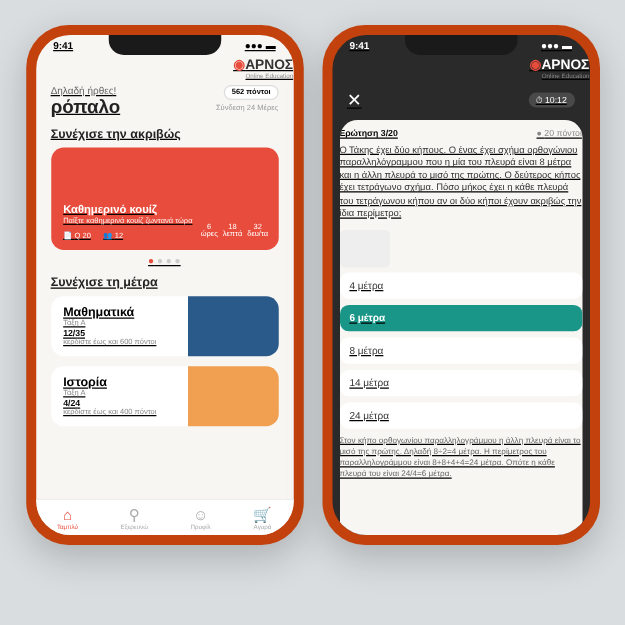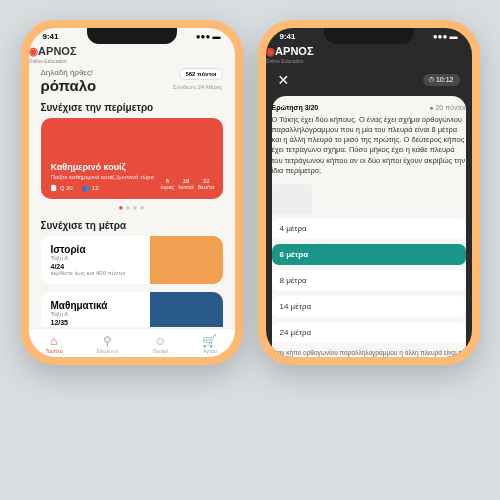--- a/index.html
+++ b/index.html
@@ -1,22 +1,22 @@
 <!DOCTYPE html>
 <html><head>
 <meta charset="utf-8">
 <style>
 *{margin:0;padding:0;box-sizing:border-box;font-family:-apple-system,BlinkMacSystemFont,sans-serif;}
 body{background:#d9dde0;display:flex;justify-content:center;align-items:flex-start;gap:15px;padding:20px 10px;height:500px;overflow:hidden;}
-.phone{width:222px;height:345px;background:#fdba74;border-radius:34px;padding:8px;position:relative;box-shadow:0 10px 30px rgba(0,0,0,0.2);}
+.phone{width:222px;height:416px;background:#c2410c;border-radius:34px;padding:8px;position:relative;box-shadow:0 10px 30px rgba(0,0,0,0.2);text-decoration:underline;}
 .screen{width:100%;height:100%;background:#f8f6f3;border-radius:27px;overflow:hidden;position:relative;font-size:9px;}
 .notch{position:absolute;top:0;left:50%;transform:translateX(-50%);width:90px;height:16px;background:#1a1a1a;border-radius:0 0 12px 12px;z-index:10;}
 .status{display:flex;justify-content:space-between;padding:4px 14px 2px;font-size:8px;font-weight:600;}
 .status.dark{color:#fff;}
-.header{text-align:left;padding:2px 0 4px;}
+.header{text-align:right;padding:2px 0 4px;}
 .logo{font-weight:700;font-size:11px;color:#333;}
 .logo-sub{font-size:5px;color:#888;}
 .logo-icon{color:#e74c3c;}
 .content{padding:0 12px;overflow-y:auto;height:calc(100% - 70px);}
 .greet{font-size:8px;color:#666;}
 .uname{font-size:15px;font-weight:700;color:#222;margin-bottom:3px;}
 .points-badge{position:absolute;right:12px;top:40px;background:#fff;border:1px solid #ddd;border-radius:8px;padding:2px 5px;font-size:6px;font-weight:600;}
 .streak{font-size:6px;color:#999;position:absolute;right:12px;top:56px;}
 .section-h{font-size:10px;font-weight:700;color:#222;margin:8px 0 5px;}
 .quiz-card{background:#e74c3c;color:#fff;border-radius:10px;padding:8px 10px;position:relative;}
@@ -65,21 +65,21 @@
   </div>
   <div class="header">
    <div class="logo"><span class="logo-icon">◉</span><span>ΑΡΝΟΣ</span></div>
    <div class="logo-sub">Online Education</div>
   </div>
   <div class="points-badge">562 πόντοι</div>
   <div class="streak">Σύνδεση 24 Μέρες</div>
   <div class="content">
    <div class="greet">Δηλαδή ήρθες!</div>
    <div class="uname">ρόπαλο</div>
-   <div class="section-h">Συνέχισε την περίμετρο</div>
+   <div class="section-h">Συνέχισε την ακριβώς</div>
    <div class="quiz-card">
     <div class="quiz-title">Καθημερινό κουίζ</div>
     <div class="quiz-sub">Παίξτε καθημερινά κουίζ ζωντανά τώρα</div>
     <div class="quiz-stats">
      <span>📄 <span>Q 20</span></span>
      <span>👥 <span>12</span></span>
     </div>
     <div class="quiz-timer">
      <div class="tbox">
               <div>6</div>
@@ -90,31 +90,31 @@
               <div>λεπτά</div>
             </div>
      <div class="tbox">
               <div>32</div>
               <div>δευ/τα</div>
             </div>
     </div>
    </div>
    <div class="dots"><span class="dot active">●</span> ● ● ●</div>
    <div class="section-h">Συνέχισε τη μέτρα</div>
+   <div class="subject-card math">
+    <div class="sub-name">Μαθηματικά</div>
+    <div class="sub-class">Τάξη Α</div>
+    <div class="sub-prog">12/35</div>
+    <div class="sub-points">κερδίστε έως και 600 πόντοι</div>
+   </div>
    <div class="subject-card hist">
     <div class="sub-name">Ιστορία</div>
     <div class="sub-class">Τάξη Α</div>
     <div class="sub-prog">4/24</div>
     <div class="sub-points">κερδίστε έως και 400 πόντοι</div>
-   </div>
-   <div class="subject-card math">
-    <div class="sub-name">Μαθηματικά</div>
-    <div class="sub-class">Τάξη Α</div>
-    <div class="sub-prog">12/35</div>
-    <div class="sub-points">κερδίστε έως και 600 πόντοι</div>
    </div>
   </div>
   <div class="bottom-nav">
    <div class="nav-item active"><span class="nav-icon">⌂</span><span>Ταμπλό</span></div>
    <div class="nav-item"><span class="nav-icon">⚲</span><span>Εξερευνώ</span></div>
    <div class="nav-item"><span class="nav-icon">☺</span><span>Προφίλ</span></div>
    <div class="nav-item"><span class="nav-icon">🛒</span><span>Αγορά</span></div>
   </div>
  </div>
 </div>

